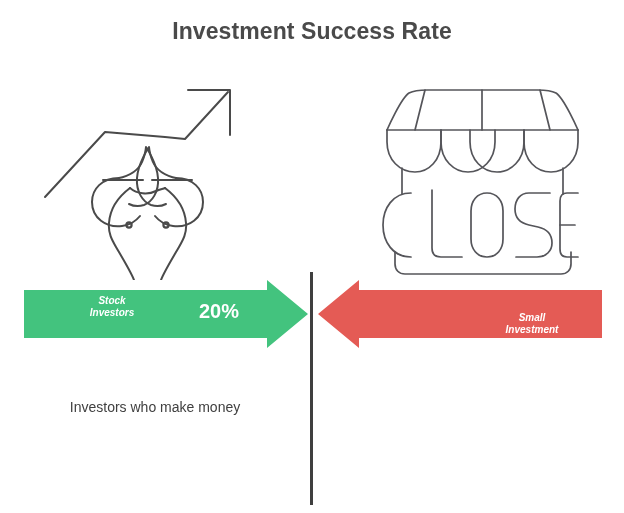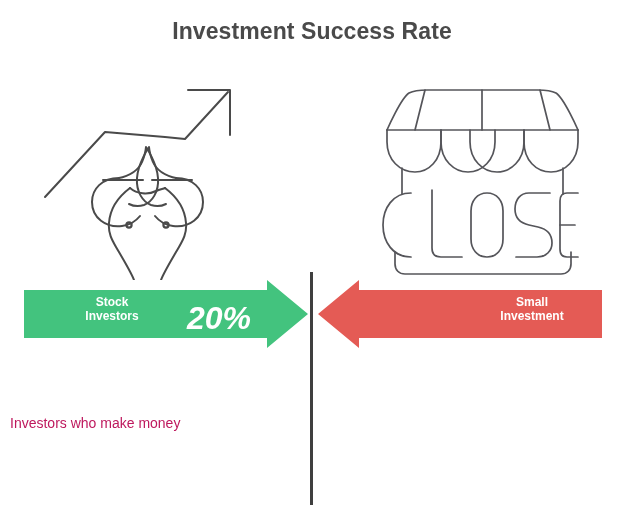--- a/index.html
+++ b/index.html
@@ -70,43 +70,42 @@
   }
 
   .arrow-label {
     position: absolute;
     color: #ffffff;
     font-weight: bold;
     line-height: 1.18;
     text-align: center;
   }
   .arrow-name {
-    font-size: 12px;
+    font-size: 10px;
+    font-style: italic;
   }
   .arrow-pct {
-    font-size: 32px;
-    font-style: italic;
+    font-size: 20px;
   }
 
   
   .g-name { left: 42px;  top: 17px; width: 104px; }
   .g-pct  { left: 155px; top: 22px; width: 92px; }
 
   
   .r-pct  { left: 48px;  top: 22px; width: 92px; }
-  .r-name { left: 158px; top: 17px; width: 112px; }
+  .r-name { left: 158px; top: 34px; width: 112px; }
 
   
   .caption {
     position: absolute;
     top: 399px;
     font-size: 14px;
-    color: #be185d;
-    text-align: left;
-    margin-top: 16px;
+    color: #404040;
+    text-align: center;
   }
   .caption-left  { left: 10px;  width: 290px; }
   .caption-right { left: 325px; width: 290px; }
 
   .line-art {
     fill: none;
     stroke: #4a4a4a;
     stroke-width: 2;
     stroke-linecap: round;
     stroke-linejoin: round;

